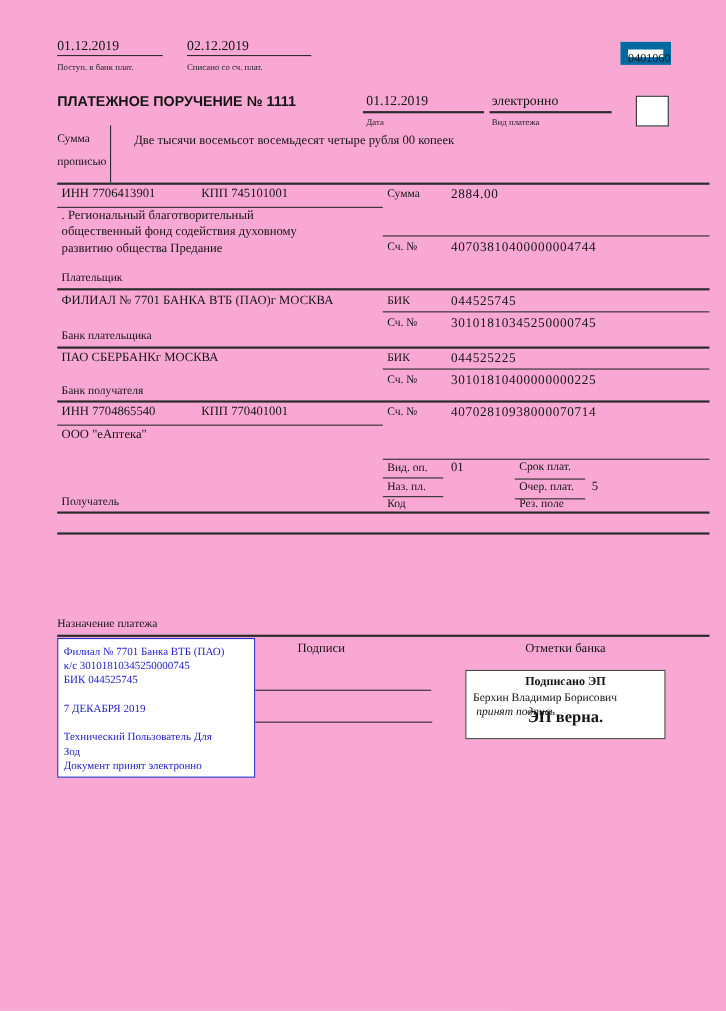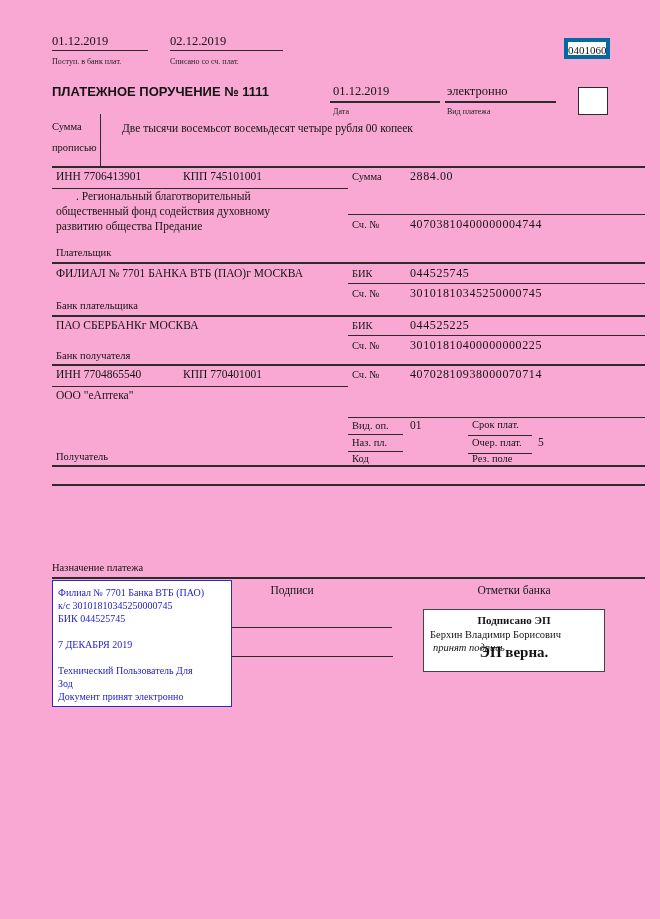--- a/index.html
+++ b/index.html
@@ -28,21 +28,21 @@
 <div id="page">
 
   <div class="t date" style="left:52px;top:34px;">01.12.2019</div>
   <div class="hl" style="left:52px;top:50px;width:96px;height:1px;"></div>
   <div class="t sm" style="left:52px;top:55px;">Поступ. в банк плат.</div>
 
   <div class="t date" style="left:170px;top:34px;">02.12.2019</div>
   <div class="hl" style="left:170px;top:50px;width:113px;height:1px;"></div>
   <div class="t sm" style="left:170px;top:55px;">Списано со сч. плат.</div>
 
-  <div class="box" style="left:564px;top:38px;width:46px;height:21px;border:4px solid #0369a1;">
+  <div class="box" style="left:564px;top:38px;width:46px;height:21px;border:7px solid #0369a1;">
     <div class="ctr" style="font-size:11px;line-height:17px;">0401060</div>
   </div>
 
   <div class="t" id="title" style="left:52px;top:85px;">ПЛАТЕЖНОЕ ПОРУЧЕНИЕ № 1111</div>
 
   <div class="t date" style="left:333px;top:84px;">01.12.2019</div>
   <div class="hl" style="left:330px;top:101px;width:110px;height:1.5px;"></div>
   <div class="t sm" style="left:333px;top:105px;">Дата</div>
 
   <div class="t date" style="left:447px;top:84px;">электронно</div>
@@ -85,21 +85,21 @@
   <div class="vl" style="left:337px;top:465px;height:19px;"></div>
   <div class="vl" style="left:432px;top:465px;height:19px;"></div>
   <div class="vl" style="left:500px;top:465px;height:19px;"></div>
   <div class="vl" style="left:585px;top:465px;height:19px;"></div>
 
   <div class="t" style="left:56px;top:169px;">ИНН 7706413901</div>
   <div class="t" style="left:183px;top:169px;">КПП 745101001</div>
   <div class="t lbl" style="left:352px;top:170px;">Сумма</div>
   <div class="t num" style="left:410px;top:169px;">2884.00</div>
 
-  <div class="t" style="left:56px;top:189px;margin-left:20px;">. Региональный благотворительный</div>
+  <div class="t" style="left:56px;top:189px;">. Региональный благотворительный</div>
   <div class="t" style="left:56px;top:204px;">общественный фонд содействия духовному</div>
   <div class="t" style="left:56px;top:219px;">развитию общества Предание</div>
   <div class="t lbl" style="left:352px;top:218px;">Сч. №</div>
   <div class="t num" style="left:410px;top:217px;">40703810400000004744</div>
   <div class="t lbl" style="left:56px;top:246px;">Плательщик</div>
 
   <div class="t" style="left:56px;top:266px;">ФИЛИАЛ № 7701 БАНКА ВТБ (ПАО)г МОСКВА</div>
   <div class="t lbl" style="left:352px;top:267px;">БИК</div>
   <div class="t num" style="left:410px;top:266px;">044525745</div>
   <div class="t lbl" style="left:352px;top:287px;">Сч. №</div>

